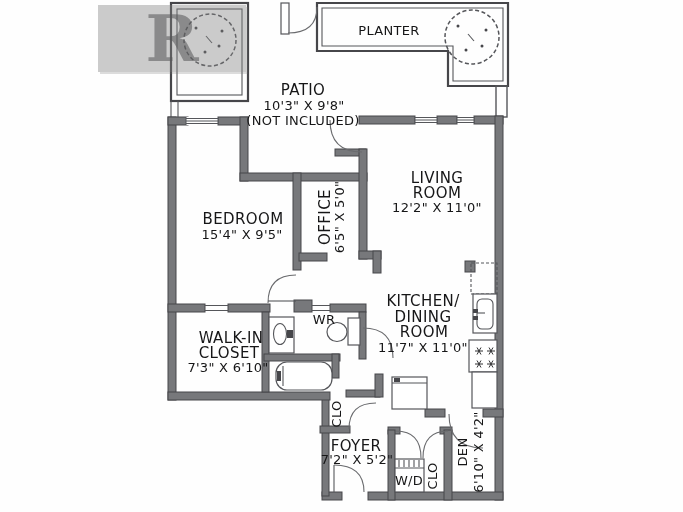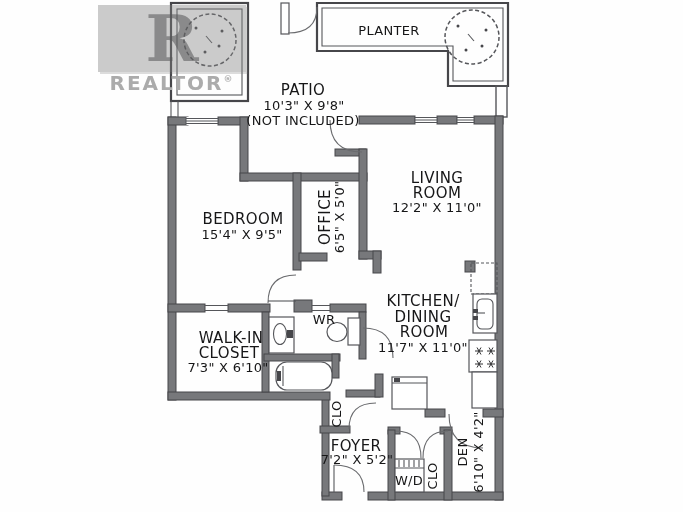--- a/index.html
+++ b/index.html
@@ -214,14 +214,13 @@
   <text class="sm" x="337" y="414" transform="rotate(-90 337 414)">CLO</text>
   <text class="sm" x="433" y="476" transform="rotate(-90 433 476)">CLO</text>
 
   <text class="sm" x="463" y="452" font-size="13.5" transform="rotate(-90 463 452)">DEN</text>
   <text class="dim" x="479" y="452" font-size="12.5" transform="rotate(-90 479 452)">6'10" X 4'2"</text>
 </svg>
 
 <div id="wm-box">
   <span id="wm-letter">R</span>
 </div>
-<div id="wm-text"><span>REALTOR</span><sup>®</sup></div>
 </div>
 
 </body></html>

